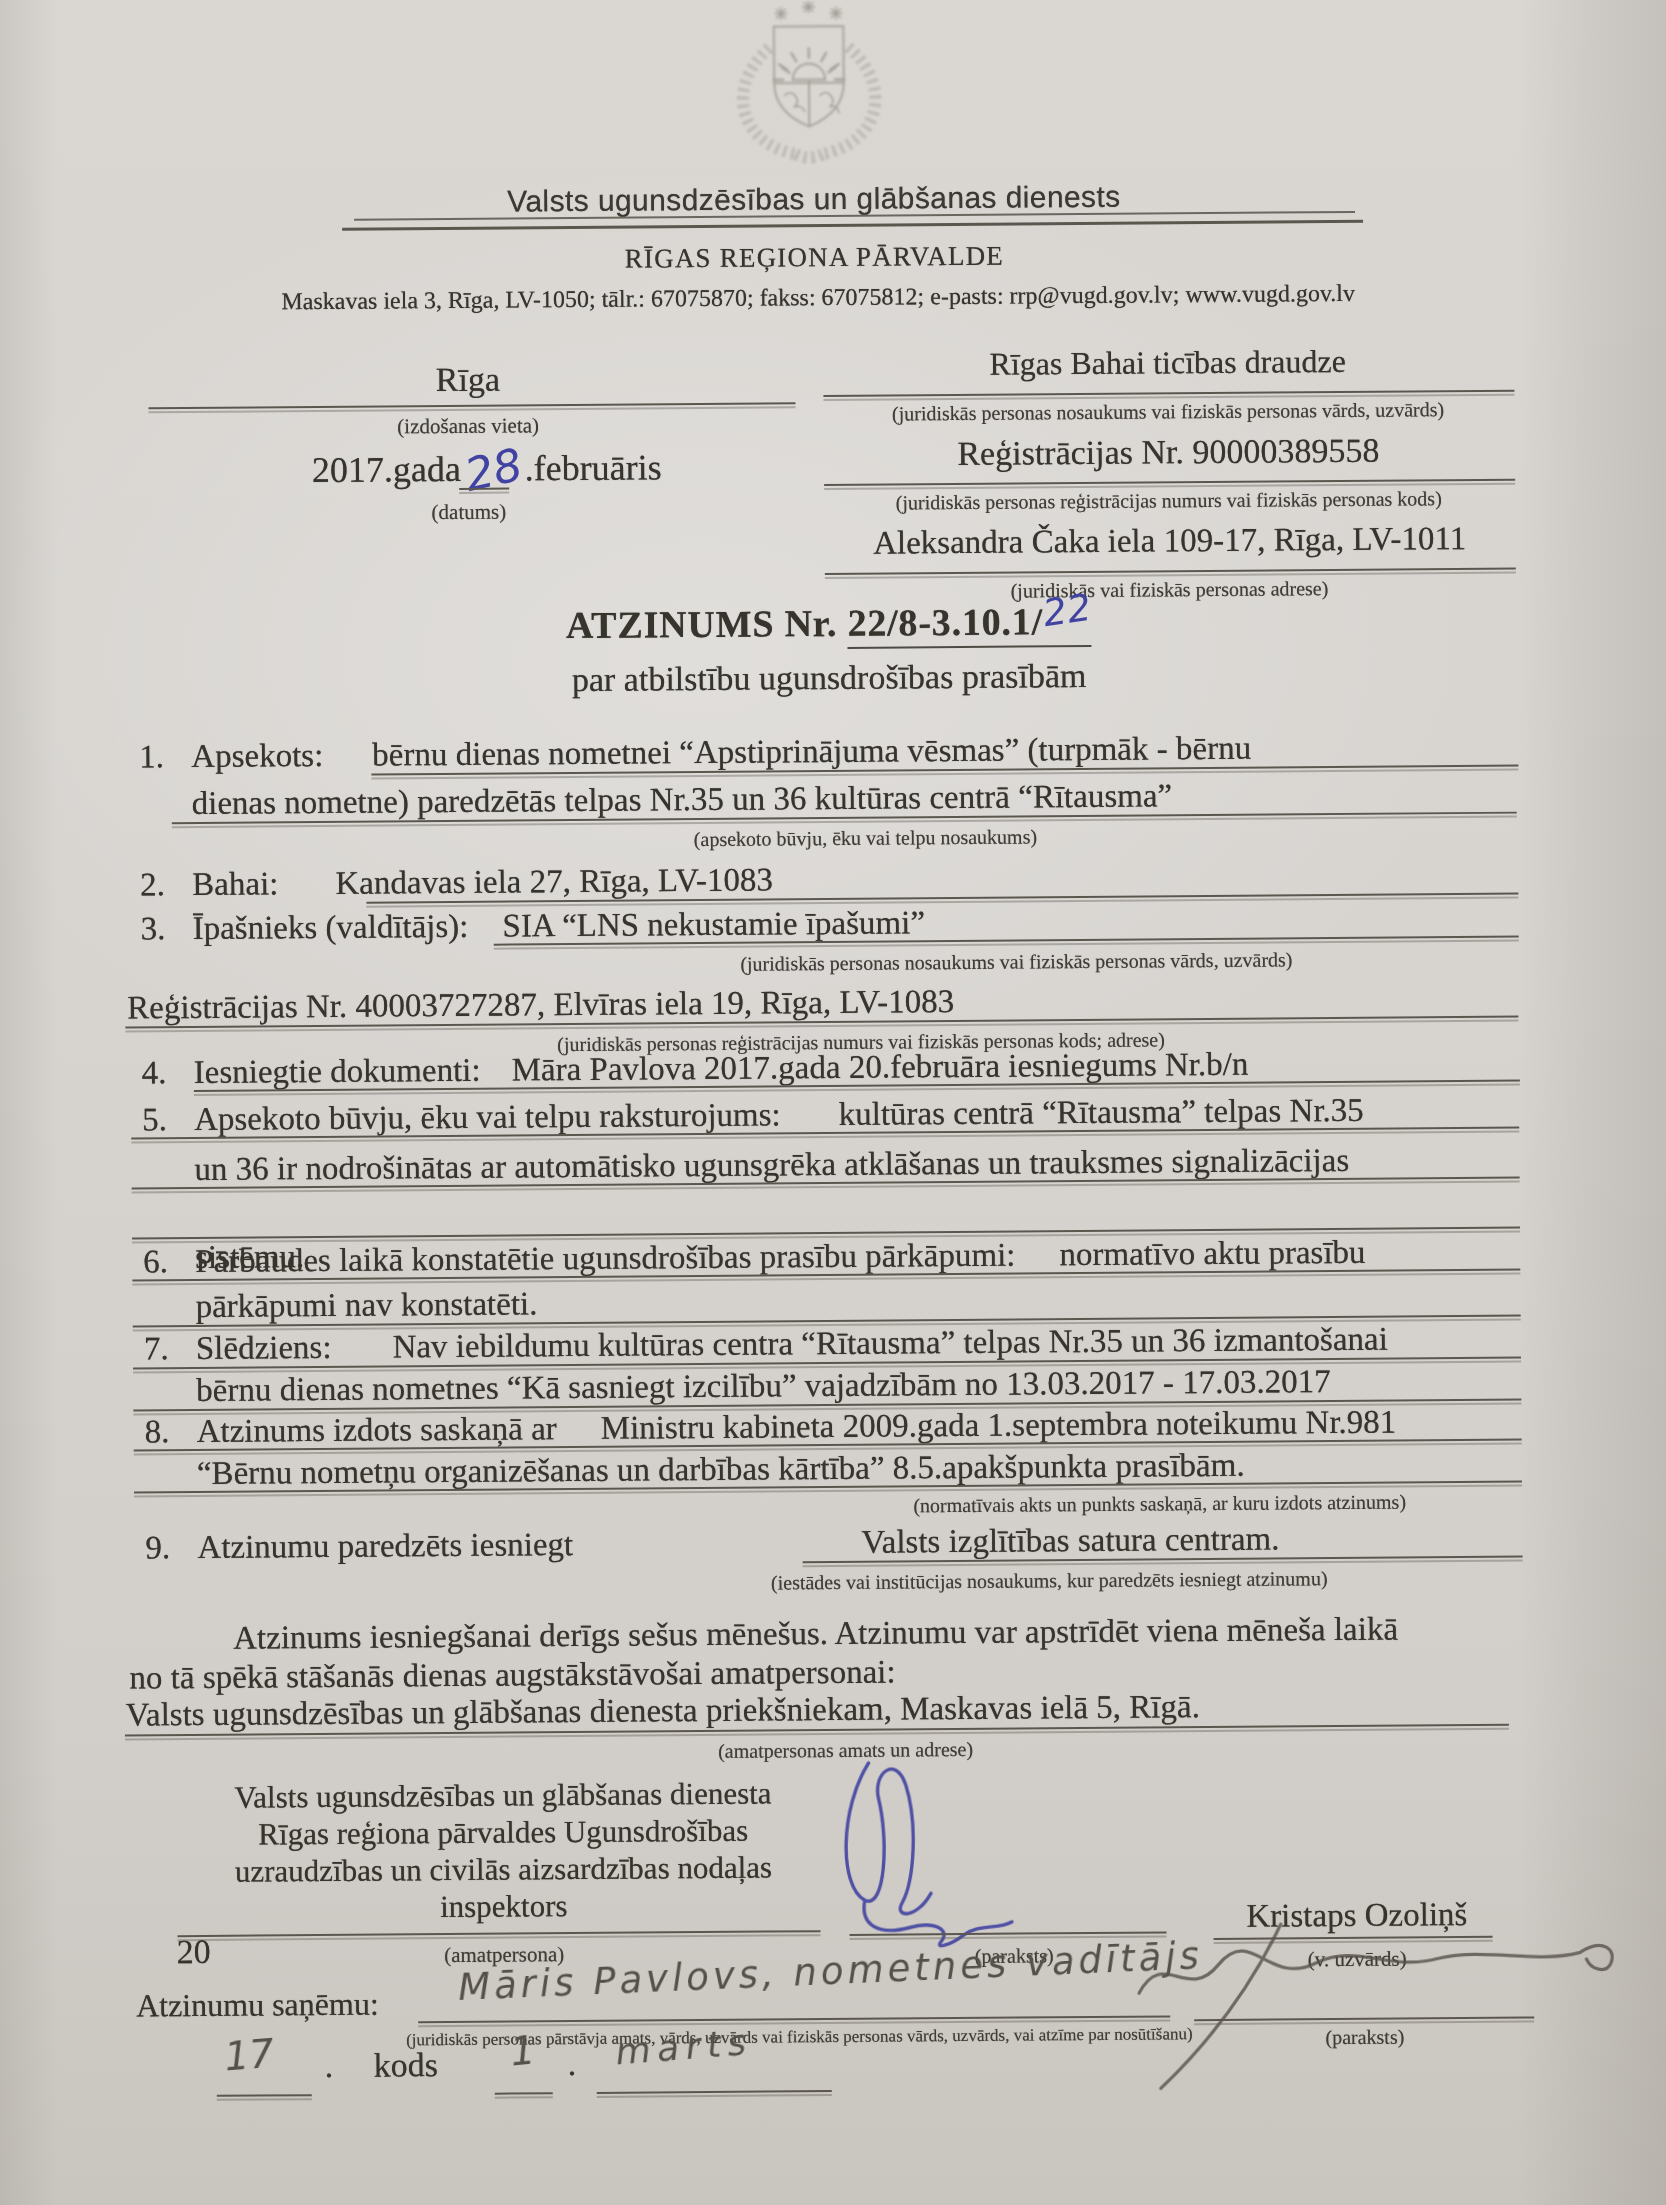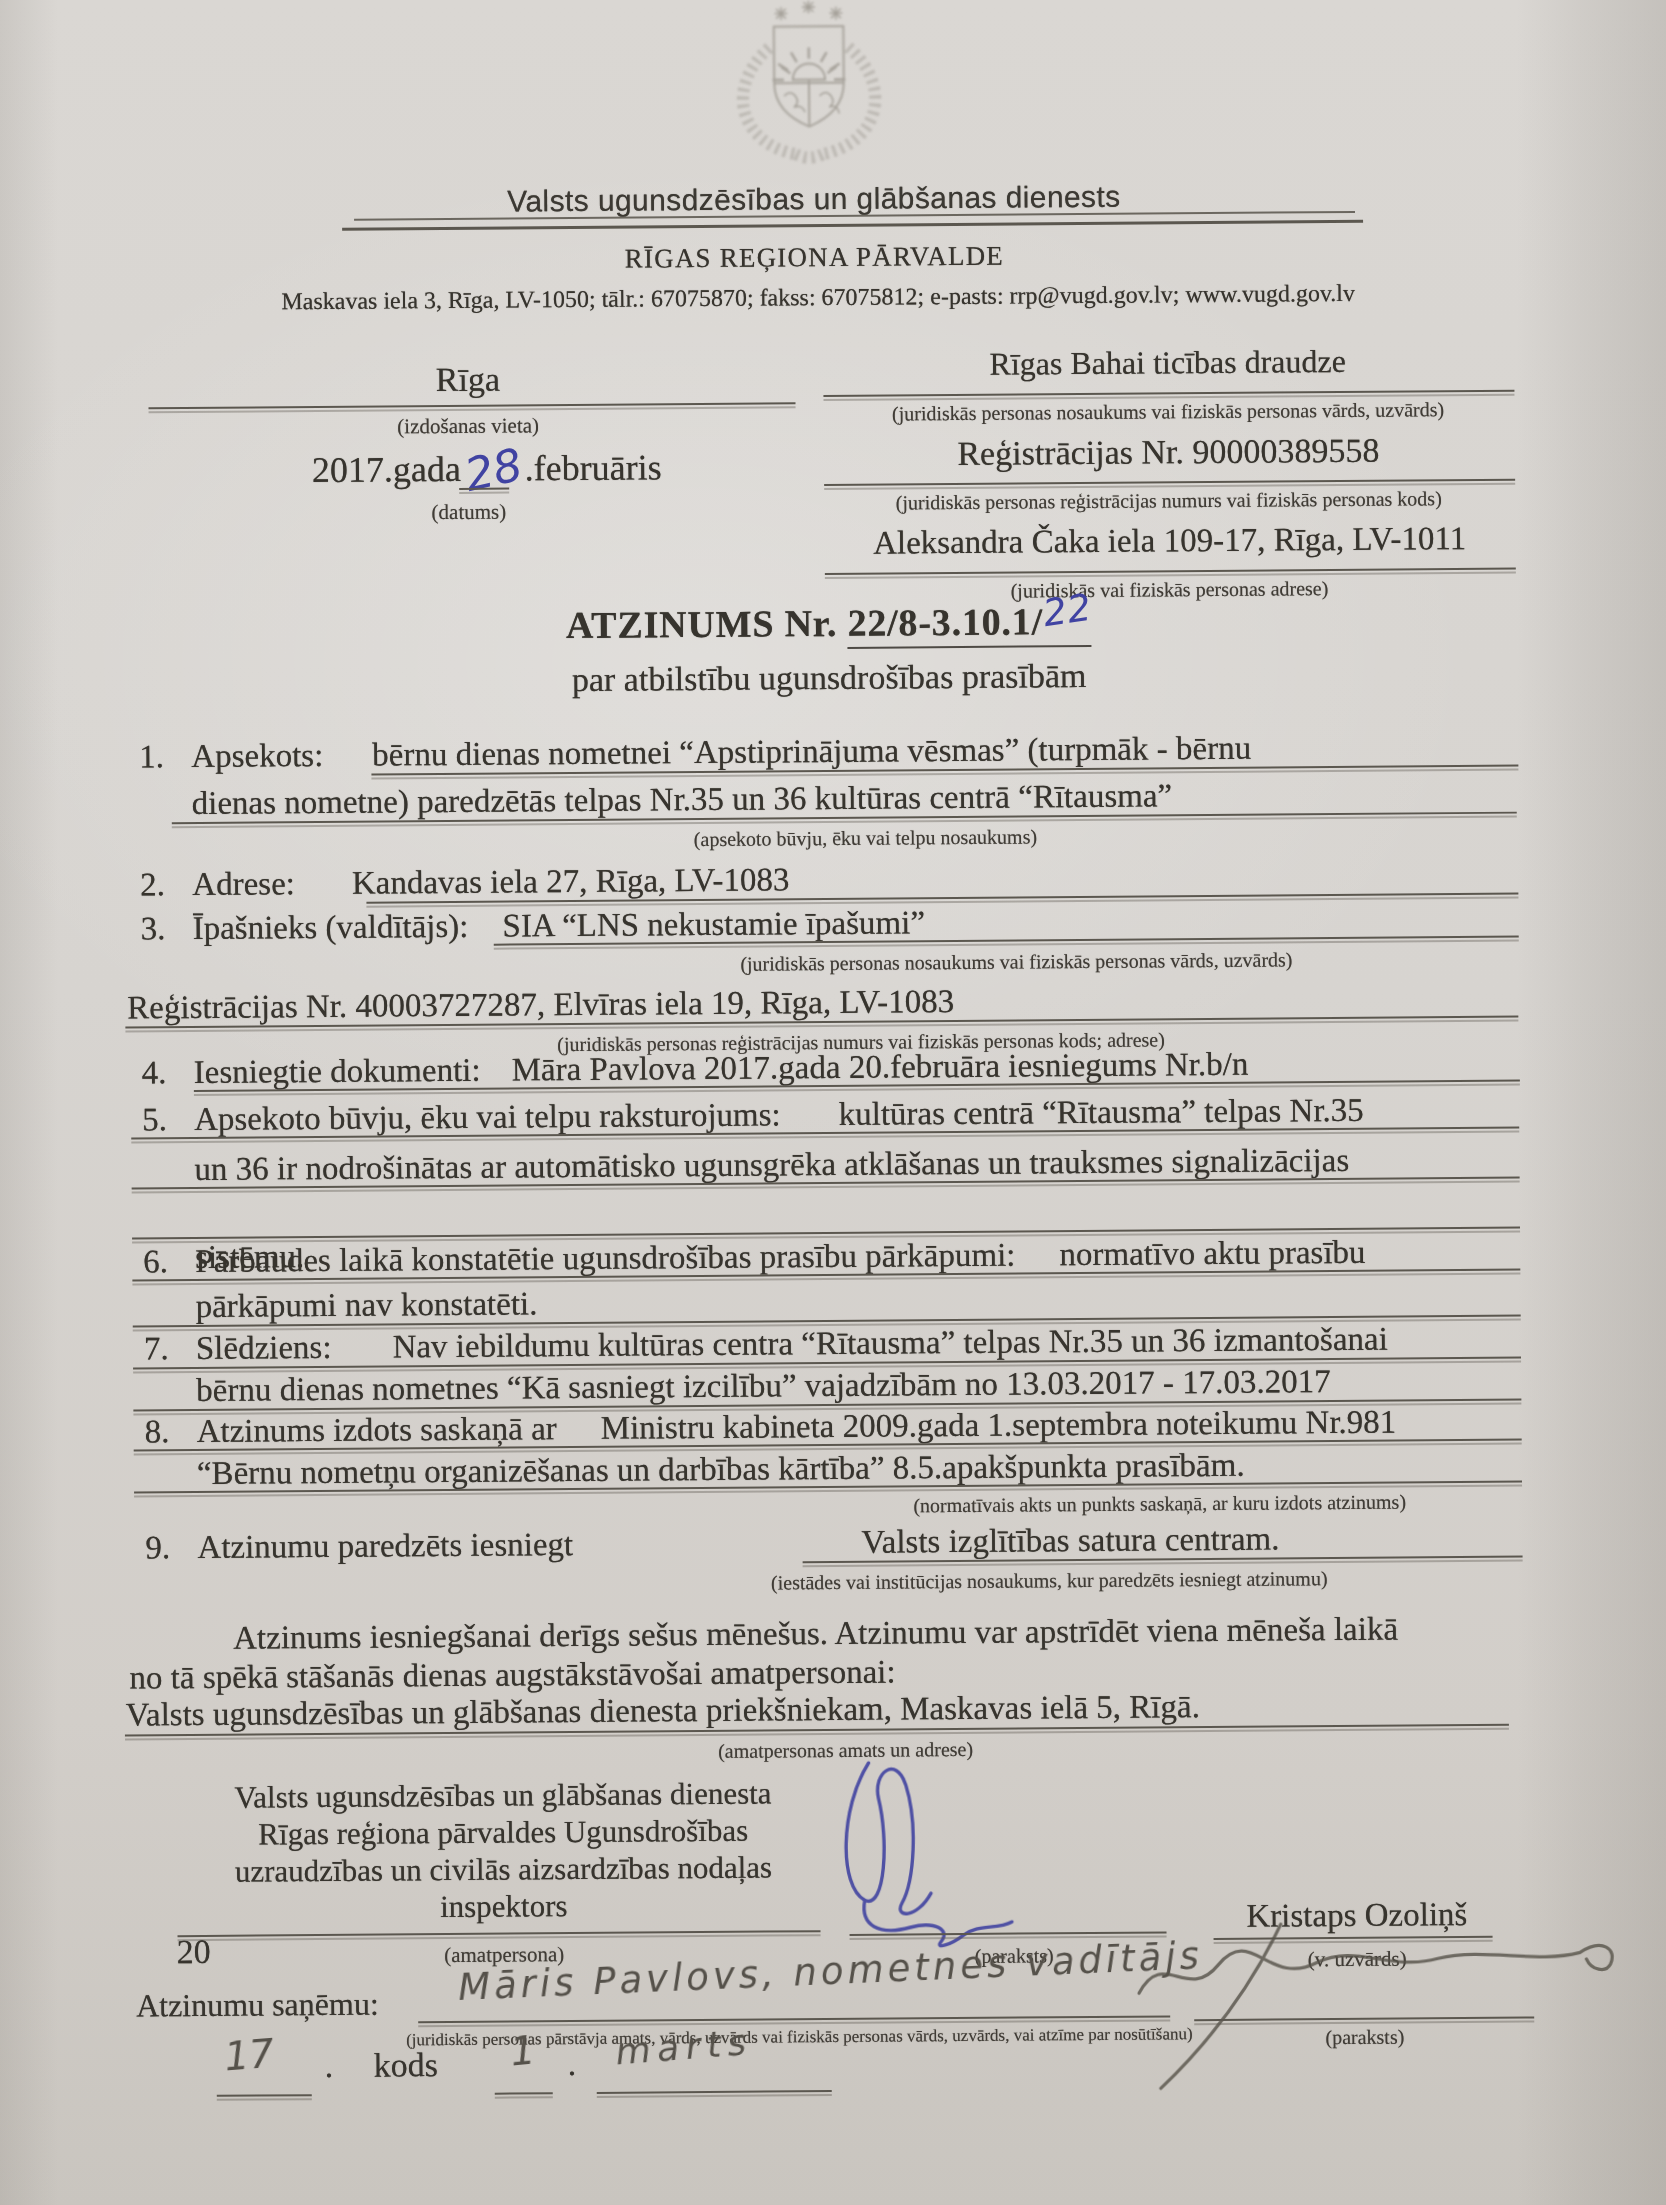--- a/index.html
+++ b/index.html
@@ -96,21 +96,21 @@
 
   <div class="t" style="left:142px;top:734px;font-size:33px;">
     <span class="num">1.</span><span>Apsekots:</span><span style="margin-left:49px;">bērnu dienas nometnei “Apstiprinājuma vēsmas” (turpmāk - bērnu</span>
   </div>
   <div class="rule" style="left:374px;top:770px;width:1147px;"></div>
   <div class="t" style="left:194px;top:781px;font-size:33px;">dienas nometne) paredzētās telpas Nr.35 un 36 kultūras centrā “Rītausma”</div>
   <div class="rule" style="left:174px;top:817px;width:1345px;"></div>
   <div class="t c cap" style="left:342px;top:828px;width:1051px;">(apsekoto būvju, ēku vai telpu nosaukums)</div>
 
   <div class="t" style="left:142px;top:862px;font-size:33px;">
-    <span class="num">2.</span><span>Adrese:</span><span style="margin-left:57px;">Kandavas iela 27, Rīga, LV-1083</span>
+    <span class="num">2.</span><span>Bahai:</span><span style="margin-left:57px;">Kandavas iela 27, Rīga, LV-1083</span>
   </div>
   <div class="rule" style="left:368px;top:898px;width:1152px;"></div>
 
   <div class="t" style="left:142px;top:906px;font-size:33px;">
     <span class="num">3.</span><span>Īpašnieks (valdītājs):</span><span style="margin-left:34px;">SIA “LNS nekustamie īpašumi”</span>
   </div>
   <div class="rule" style="left:495px;top:941px;width:1025px;"></div>
   <div class="t c cap" style="left:492px;top:953px;width:1051px;">(juridiskās personas nosaukums vai fiziskās personas vārds, uzvārds)</div>
   <div class="t" style="left:128px;top:985px;font-size:33px;">Reģistrācijas Nr. 40003727287, Elvīras iela 19, Rīga, LV-1083</div>
   <div class="rule" style="left:126px;top:1021px;width:1393px;"></div>

